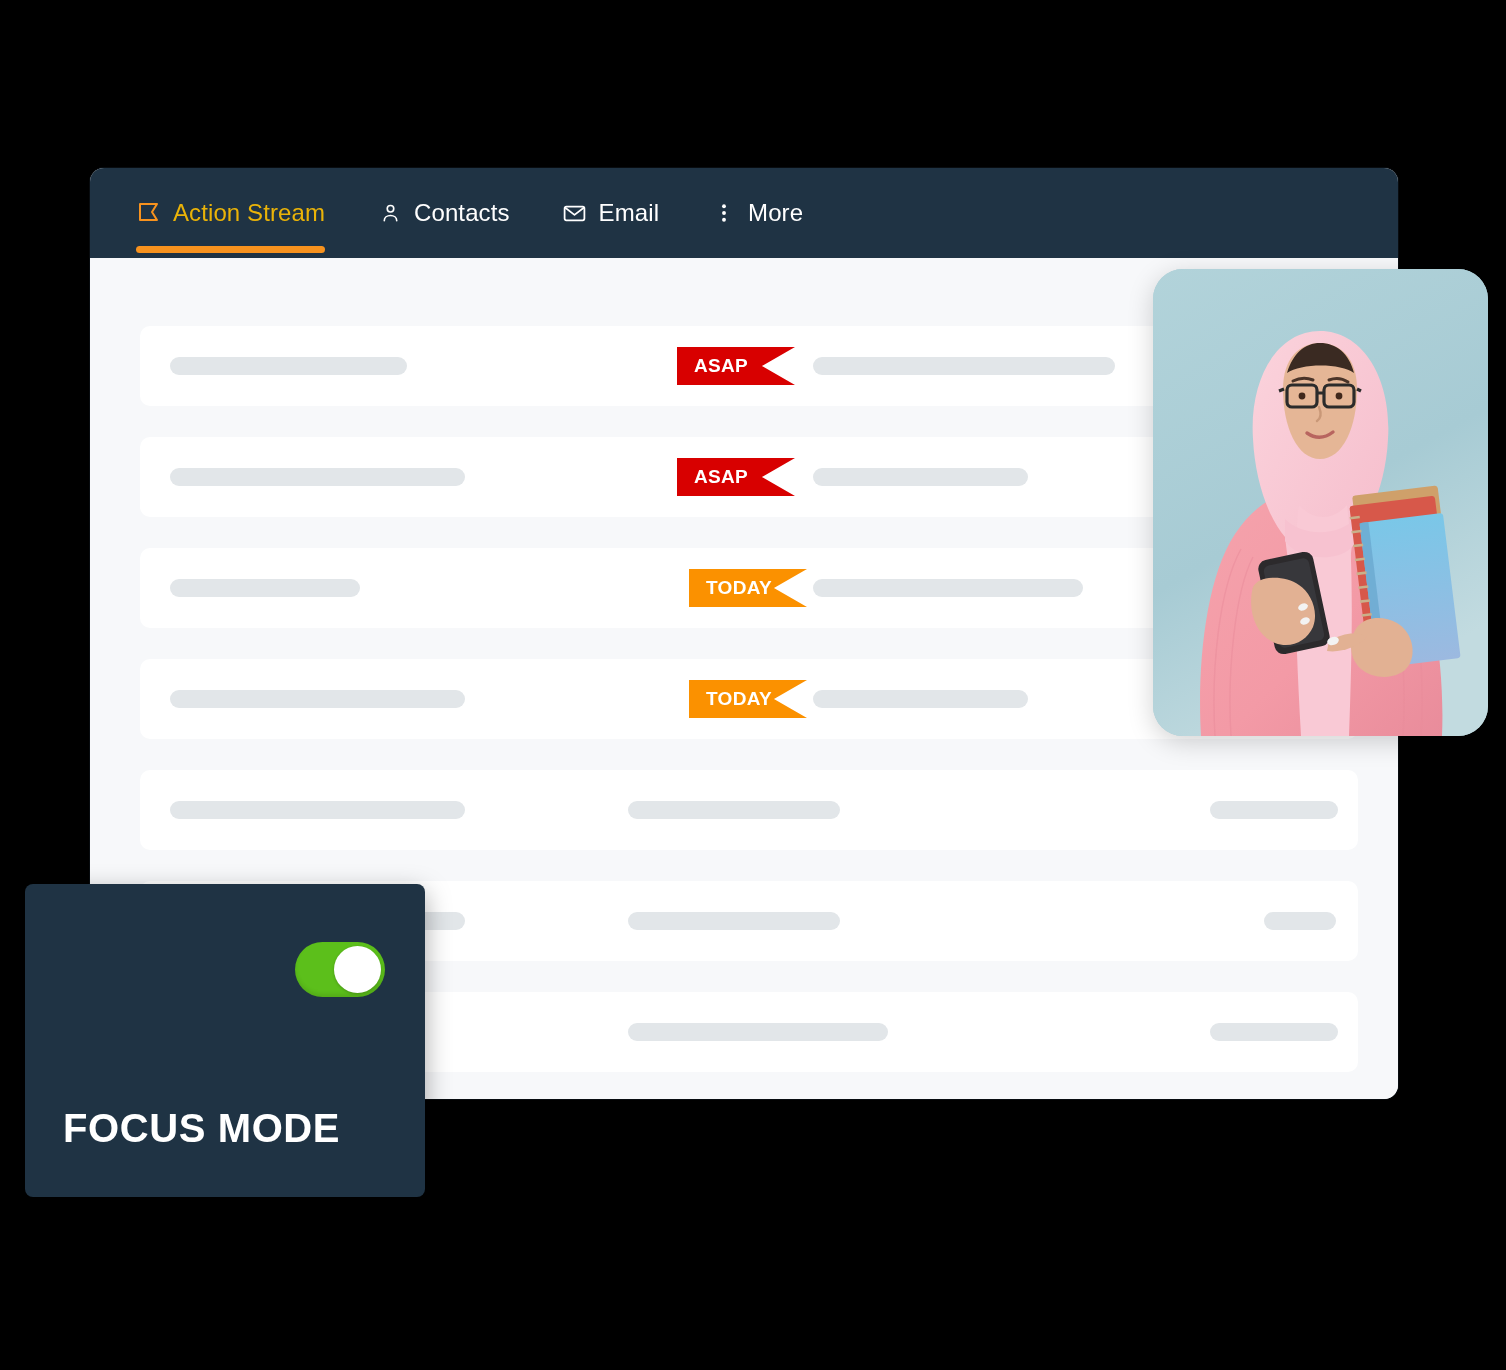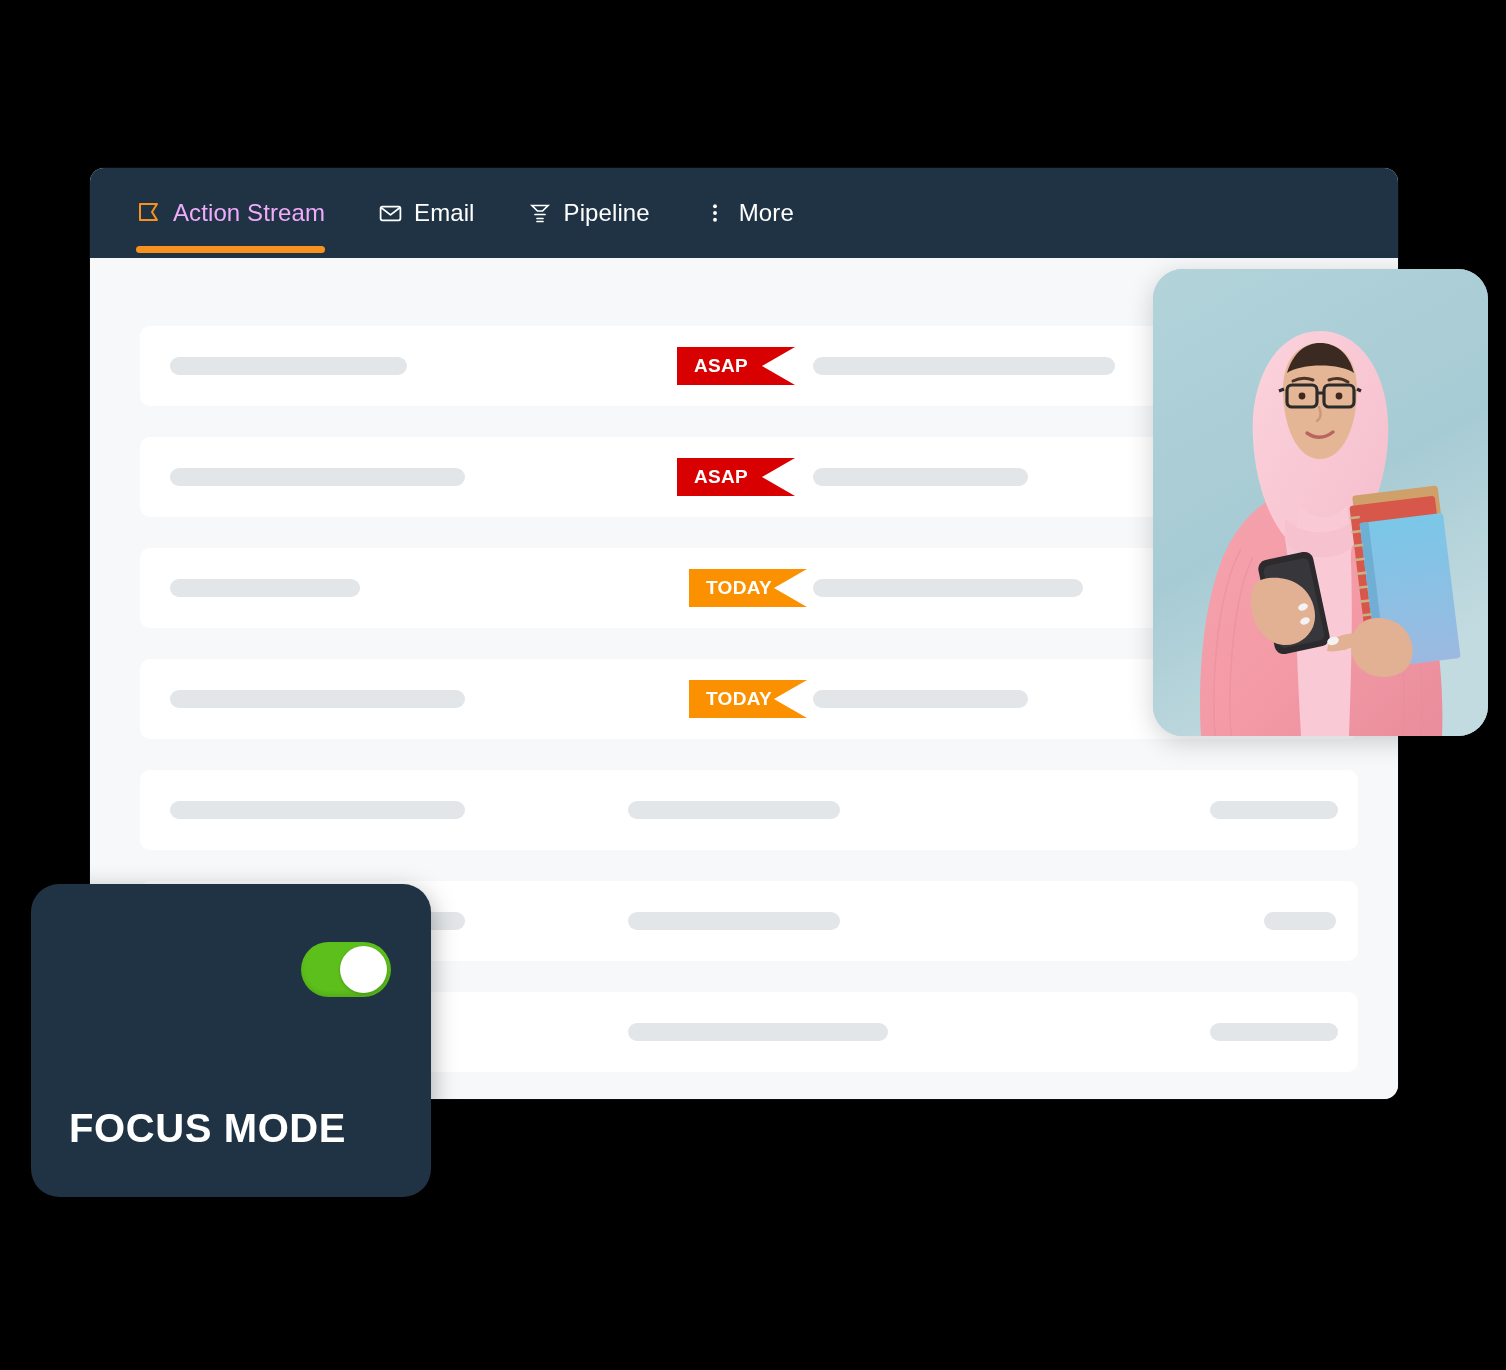--- a/index.html
+++ b/index.html
@@ -48,21 +48,21 @@
     gap: 11px;
     color: #ffffff;
     font-size: 24px;
     letter-spacing: 0.1px;
     height: 90px;
     position: relative;
     cursor: pointer;
     user-select: none;
   }
   .nav-item + .nav-item { margin-left: 52px; }
-  .nav-item.active { color: #f0abfc; }
+  .nav-item.active { color: #eab308; }
   .nav-item .nav-icon {
     display: flex;
     align-items: center;
     justify-content: center;
     width: 26px;
     height: 26px;
     flex: none;
   }
   .nav-underline {
     position: absolute;
@@ -133,26 +133,26 @@
     border-radius: 30px;
     overflow: hidden;
     background: #a9ccd5;
     box-shadow: 0 6px 26px rgba(0,0,0,0.18);
   }
   #portrait-card svg { display: block; width: 100%; height: 100%; }
 
   
   #focus-card {
     position: absolute;
-    left: 31px;
+    left: 25px;
     top: 884px;
     width: 400px;
     height: 313px;
     background: #1f3344;
-    border-radius: 28px;
+    border-radius: 8px;
     box-shadow: 0 8px 26px rgba(0,0,0,0.35);
   }
   #focus-toggle {
     position: absolute;
     right: 40px;
     top: 58px;
     width: 90px;
     height: 55px;
     background: #5cbf1b;
     border-radius: 28px;
@@ -189,42 +189,40 @@
     <div class="nav-item active">
       <span class="nav-icon">
         <svg viewBox="0 0 24 24" width="24" height="24" fill="none" stroke="#f7921e" stroke-width="2" stroke-linejoin="round" stroke-linecap="round">
           <path d="M3 3 H20 L15 11 L20 19 H3 Z"></path>
         </svg>
       </span>
       <span>Action Stream</span>
       <span class="nav-underline"></span>
     </div>
 
+    <div class="nav-item">
+      <span class="nav-icon">
+        <svg viewBox="0 0 24 24" width="23" height="23" fill="none" stroke="#ffffff" stroke-width="1.7" stroke-linecap="round">
+          <circle cx="12" cy="7" r="3.4"></circle>
+          <path d="M5.5 19.5c0-3.3 2.9-5.4 6.5-5.4s6.5 2.1 6.5 5.4"></path>
+        </svg>
+      </span>
+      <span>Contacts</span>
+    </div>
 
     <div class="nav-item">
       <span class="nav-icon">
         <svg viewBox="0 0 24 24" width="25" height="25" fill="none" stroke="#ffffff" stroke-width="1.7" stroke-linejoin="round">
           <rect x="2.5" y="5.5" width="19" height="13" rx="1.6"></rect>
           <path d="M2.8 6.3 12 13.3 21.2 6.3"></path>
         </svg>
       </span>
       <span>Email</span>
     </div>
 
-    <div class="nav-item">
-      <span class="nav-icon">
-        <svg viewBox="0 0 24 24" width="24" height="24" fill="none" stroke="#ffffff" stroke-width="1.7" stroke-linecap="round">
-          <path d="M4 4.5 H20 L14.5 10 H9.5 Z"></path>
-          <path d="M7 13.5 H17"></path>
-          <path d="M9 17.5 H15"></path>
-          <path d="M9 20.5 H15"></path>
-        </svg>
-      </span>
-      <span>Pipeline</span>
-    </div>
 
     <div class="nav-item">
       <span class="nav-icon">
         <svg viewBox="0 0 24 24" width="22" height="22" fill="#ffffff">
           <circle cx="12" cy="4.6" r="2.1"></circle>
           <circle cx="12" cy="12" r="2.1"></circle>
           <circle cx="12" cy="19.4" r="2.1"></circle>
         </svg>
       </span>
       <span>More</span>

